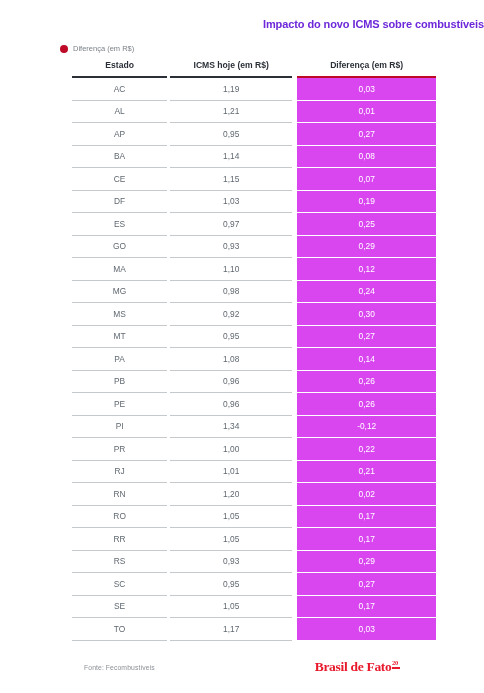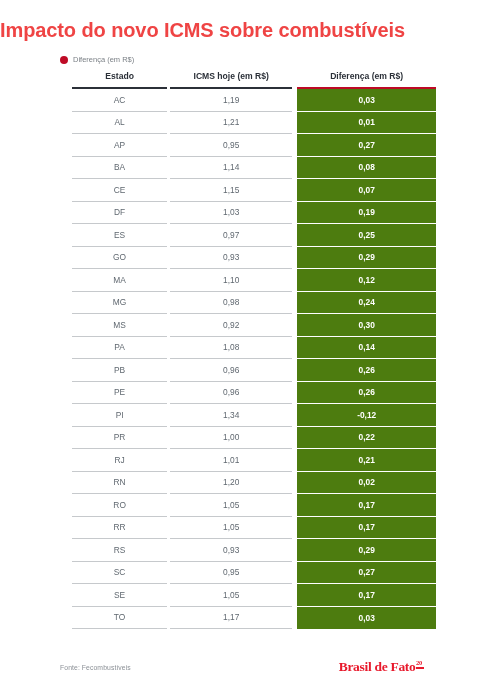--- a/index.html
+++ b/index.html
@@ -17,24 +17,24 @@
   }
   .page {
     width: 484px;
     height: 693px;
     box-sizing: border-box;
     position: relative;
   }
 
   
   .chart-title {
-    text-align: left;
-    font-size: 20px;
+    text-align: right;
+    font-size: 11px;
     font-weight: bold;
-    color: #ef4444;
+    color: #6d28d9;
     letter-spacing: -0.1px;
     padding-top: 18px;
     line-height: 1.2;
   }
 
   
   .legend {
     display: flex;
     align-items: center;
     gap: 5px;
@@ -102,37 +102,37 @@
     padding: 0;
     vertical-align: middle;
     white-space: nowrap;
     border-bottom: 1px solid #c6c9cc;
   }
   tbody td.gap {
     border-bottom: none;
     background: transparent;
   }
   tbody td.cell-dif {
-    background: #4d7c0f;
+    background: #d946ef;
     color: #ffffff;
-    font-weight: bold;
+    font-weight: normal;
     border-bottom: 1px solid #ffffff;
   }
   tbody tr:last-child td.cell-dif {
     border-bottom: none;
   }
 
   
   .footer {
     position: absolute;
     left: 0;
     right: 0;
     bottom: 14px;
     height: 24px;
-    padding: 0 60px;
+    padding: 0 84px;
     box-sizing: border-box;
     display: flex;
     align-items: center;
     justify-content: space-between;
   }
   .source-note {
     font-size: 6.8px;
     color: #8b9096;
     letter-spacing: 0.1px;
   }
@@ -276,20 +276,27 @@
             <td class="cell-dif">0,24</td>
           </tr>
           <tr>
             <td>MS</td>
             <td class="gap"></td>
             <td>0,92</td>
             <td class="gap"></td>
             <td class="cell-dif">0,30</td>
           </tr>
           <tr>
+            <td>MT</td>
+            <td class="gap"></td>
+            <td>0,95</td>
+            <td class="gap"></td>
+            <td class="cell-dif">0,27</td>
+          </tr>
+          <tr>
             <td>PA</td>
             <td class="gap"></td>
             <td>1,08</td>
             <td class="gap"></td>
             <td class="cell-dif">0,14</td>
           </tr>
           <tr>
             <td>PB</td>
             <td class="gap"></td>
             <td>0,96</td>

